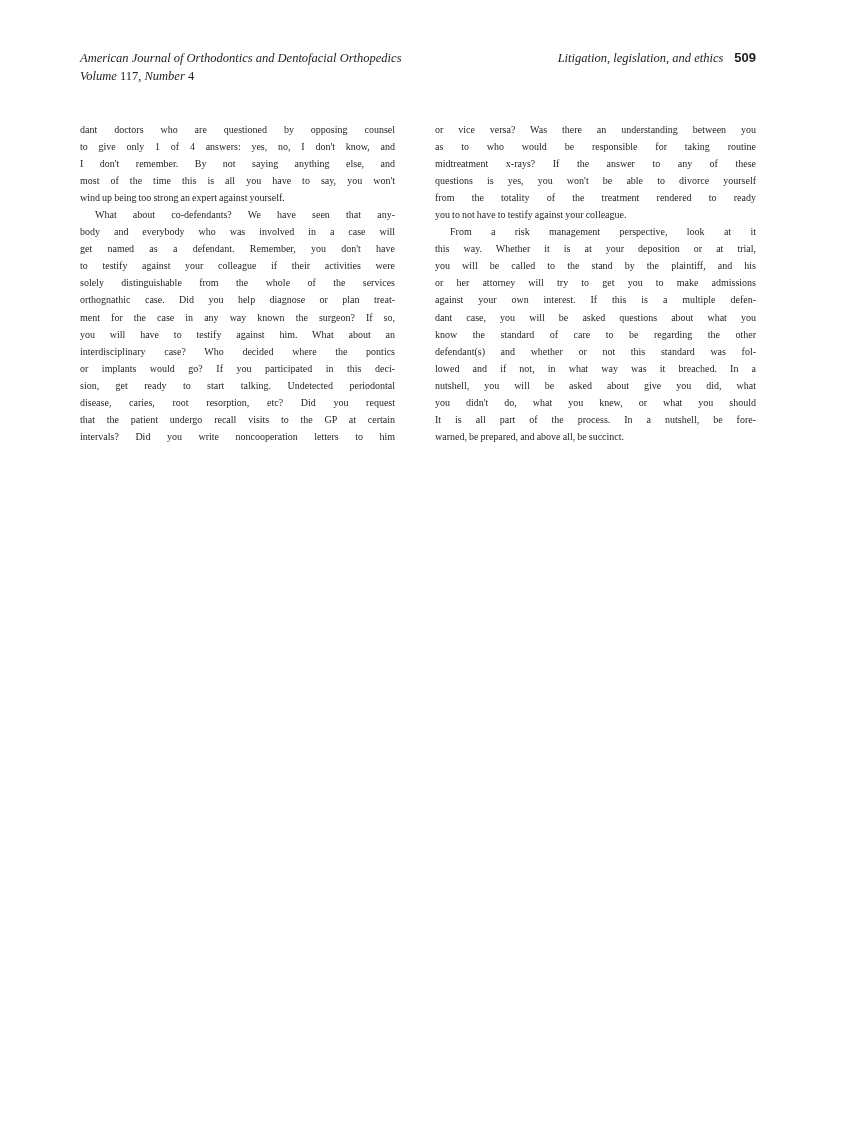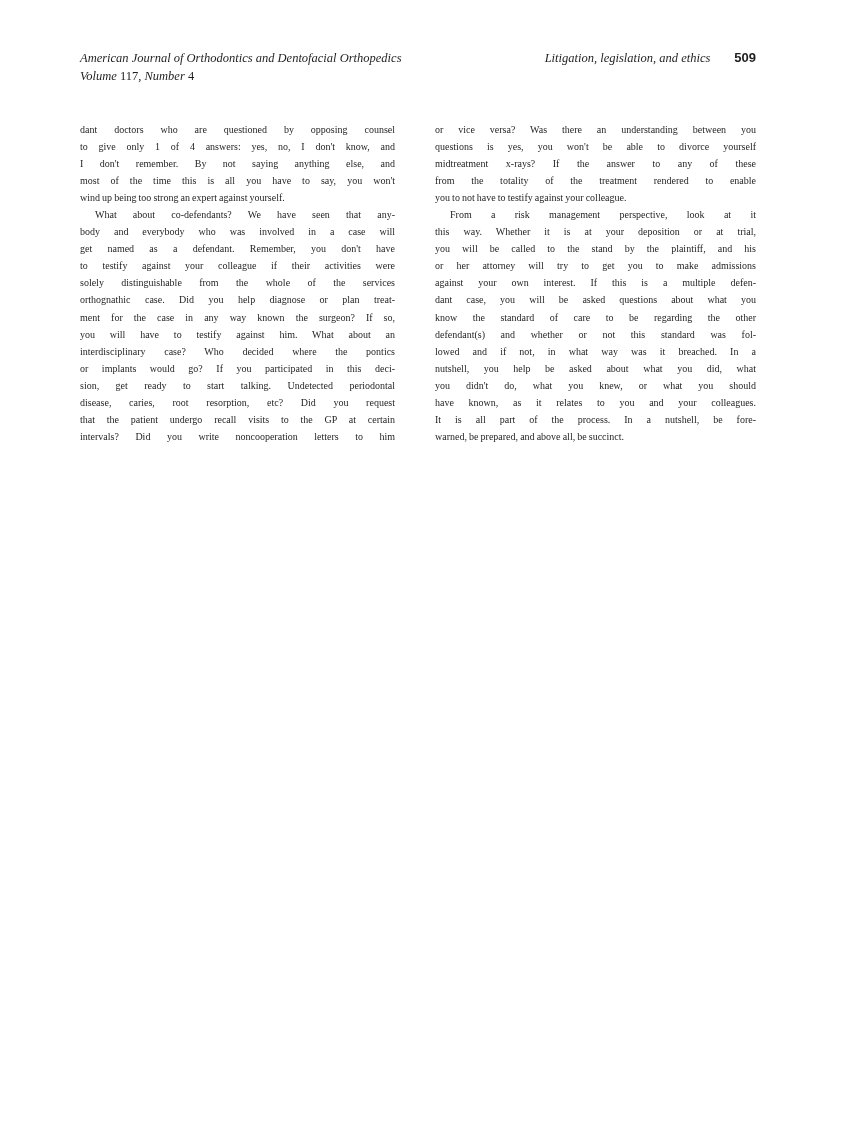--- a/index.html
+++ b/index.html
@@ -28,21 +28,21 @@
   .header-left { text-align: left; }
   .journal-title { font-style: italic; }
   .volume-line .it { font-style: italic; }
   .header-right { text-align: right; white-space: nowrap; }
   .section-title { font-style: italic; margin-left: 18px; }
   .page-number {
     font-family: "Liberation Sans", "DejaVu Sans", sans-serif;
     font-weight: bold;
     font-size: 13px;
     font-style: normal;
-    margin-left: 24px;
+    margin-left: 11px;
   }
   .body-columns {
     display: flex;
     justify-content: space-between;
     margin-top: 36px;
   }
   .col {
     font-size: 10px;
     line-height: 17.05px;
     word-spacing: -0.4px;
@@ -97,35 +97,35 @@
           <div class="line">you will have to testify against him. What about an</div>
           <div class="line">interdisciplinary case? Who decided where the pontics</div>
           <div class="line">or implants would go? If you participated in this deci-</div>
           <div class="line">sion, get ready to start talking. Undetected periodontal</div>
           <div class="line">disease, caries, root resorption, etc? Did you request</div>
           <div class="line">that the patient undergo recall visits to the GP at certain</div>
           <div class="line">intervals? Did you write noncooperation letters to him</div>
         </div>
       <div class="col col-right">
           <div class="line">or vice versa? Was there an understanding between you</div>
+          <div class="line">as to who would be responsible for taking routine</div>
+          <div class="line">midtreatment x-rays? If the answer to any of these</div>
           <div class="line">questions is yes, you won't be able to divorce yourself</div>
-          <div class="line">midtreatment x-rays? If the answer to any of these</div>
-          <div class="line">from the totality of the treatment rendered to enable</div>
+          <div class="line">from the totality of the treatment rendered to ready</div>
           <div class="line end">you to not have to testify against your colleague.</div>
           <div class="line indent">From a risk management perspective, look at it</div>
           <div class="line">this way. Whether it is at your deposition or at trial,</div>
           <div class="line">you will be called to the stand by the plaintiff, and his</div>
           <div class="line">or her attorney will try to get you to make admissions</div>
           <div class="line">against your own interest. If this is a multiple defen-</div>
           <div class="line">dant case, you will be asked questions about what you</div>
           <div class="line">know the standard of care to be regarding the other</div>
           <div class="line">defendant(s) and whether or not this standard was fol-</div>
           <div class="line">lowed and if not, in what way was it breached. In a</div>
-          <div class="line">nutshell, you help be asked about what you did, what</div>
+          <div class="line">nutshell, you will be asked about give you did, what</div>
           <div class="line">you didn't do, what you knew, or what you should</div>
-          <div class="line">have known, as it relates to you and your colleagues.</div>
           <div class="line">It is all part of the process. In a nutshell, be fore-</div>
           <div class="line end">warned, be prepared, and above all, be succinct.</div>
         </div>
     </div>
 
   </div>
 </div>
 
 </body></html>

